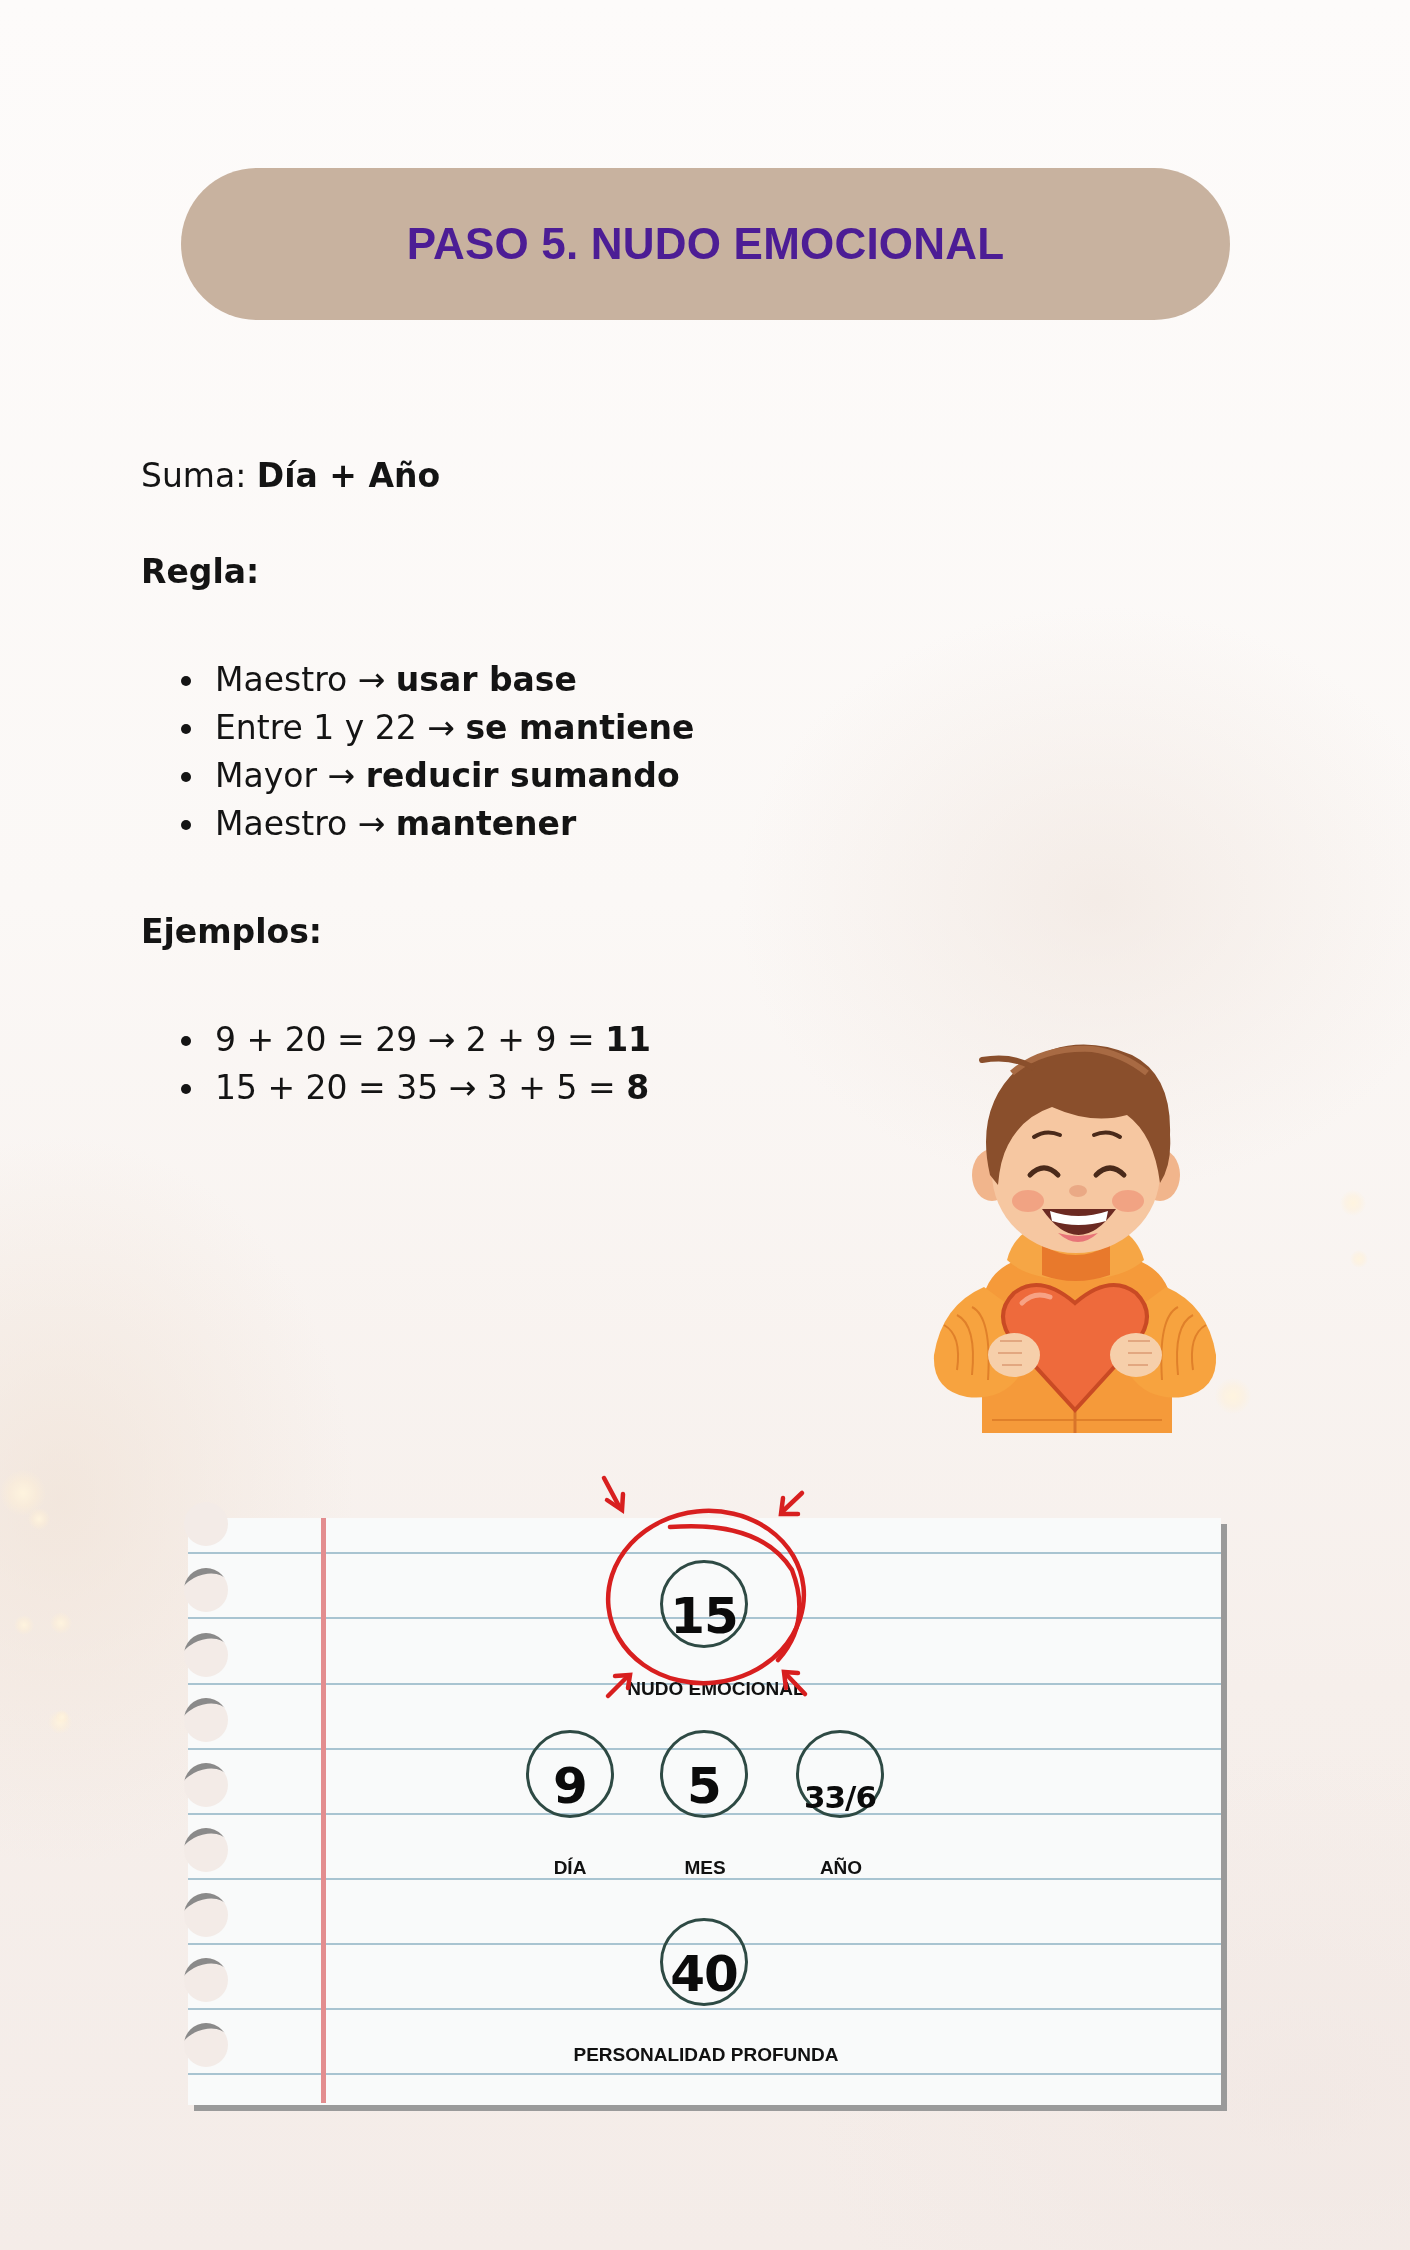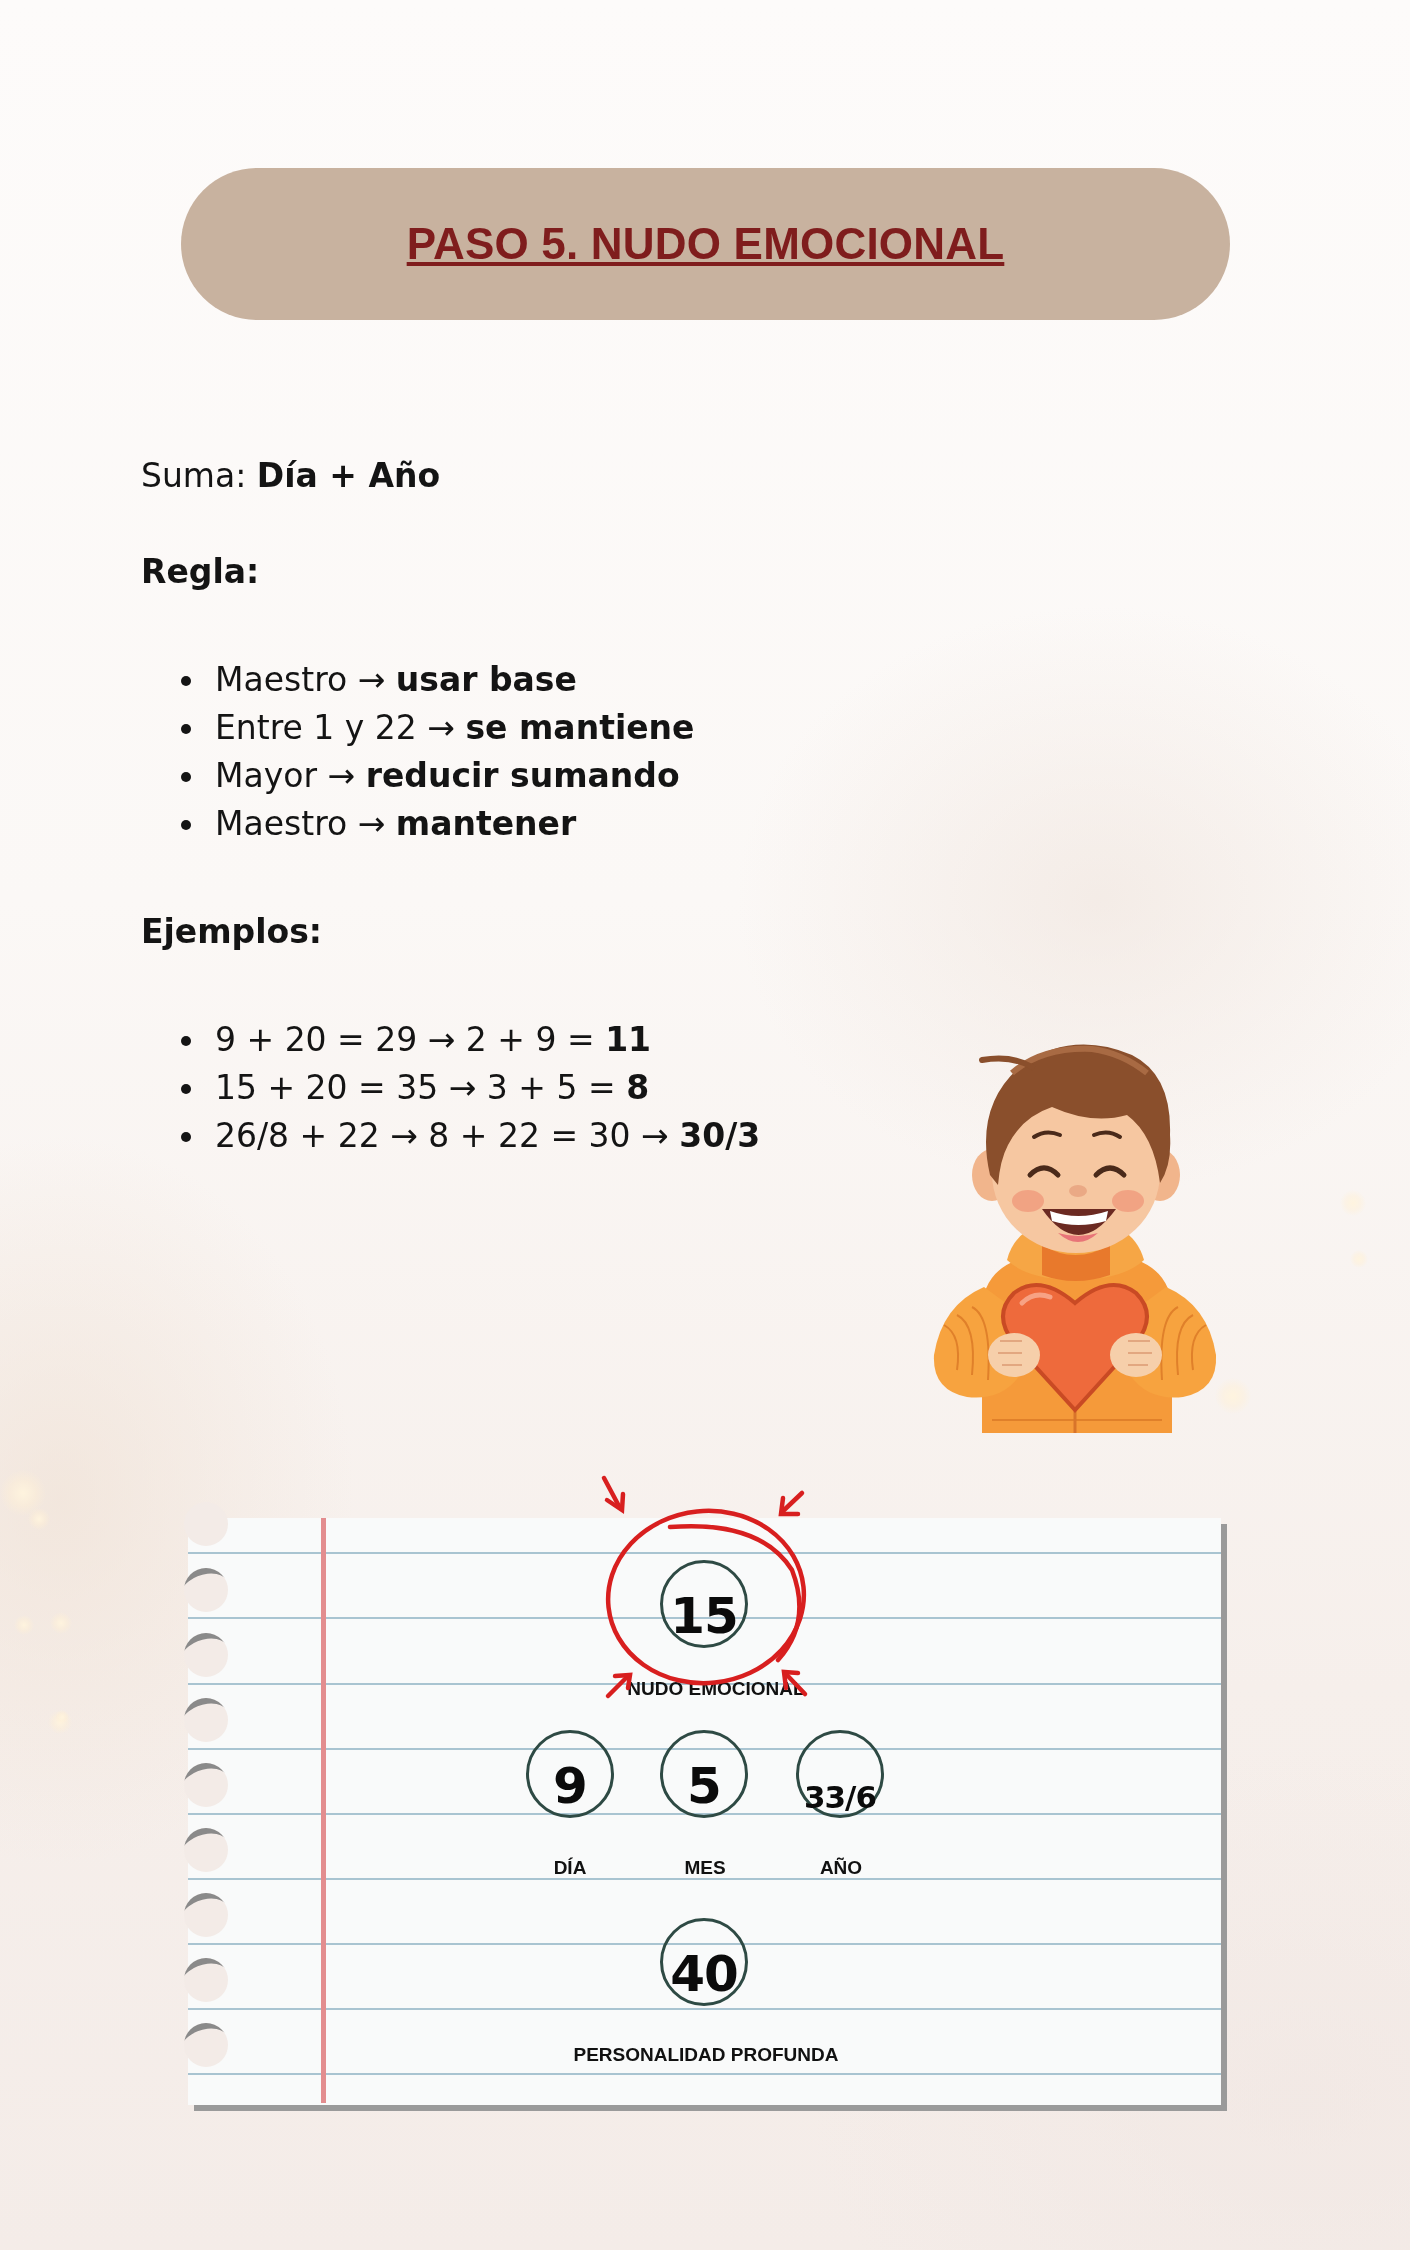--- a/index.html
+++ b/index.html
@@ -39,22 +39,21 @@
       background: #c8b29f;
       display: flex;
       align-items: center;
       justify-content: center;
     }
     .title-pill .title-text {
       font-family: "Liberation Sans", "DejaVu Sans", sans-serif;
       font-weight: 700;
       font-size: 44px;
       letter-spacing: 0.2px;
-      color: #7f1d1d;
-      text-decoration: underline;
+      color: #4c1d95;
     }
 
     
     .content {
       position: absolute;
       left: 141px;
       top: 452px;
       width: 760px;
       font-family: "DejaVu Sans", "Liberation Sans", sans-serif;
       font-size: 33px;
@@ -215,21 +214,20 @@
     <li><span>Entre 1 y 22 → </span><span class="bold">se mantiene</span></li>
     <li><span>Mayor → </span><span class="bold">reducir sumando</span></li>
     <li><span>Maestro → </span><span class="bold">mantener</span></li>
   </ul>
   <div class="gap"></div>
   <div class="line heading">Ejemplos:</div>
   <div class="gap"></div>
   <ul class="bullets">
     <li><span>9 + 20 = 29 → 2 + 9 = </span><span class="bold">11</span></li>
     <li><span>15 + 20 = 35 → 3 + 5 = </span><span class="bold">8</span></li>
-    <li><span>26/8 + 22 → 8 + 22 = 30 → </span><span class="bold">30/3</span></li>
   </ul>
 </div>
 
 <svg class="character" viewBox="0 0 306 412" xmlns="http://www.w3.org/2000/svg">
 
   <path d="M60 300 Q55 250 95 235 L215 235 Q255 250 250 300 L250 408 L60 408 Z" fill="#f59a3a"></path>
 
   <path d="M85 235 Q95 195 153 192 Q211 195 222 235 Q200 255 153 255 Q106 255 85 235 Z" fill="#f6a645"></path>
 
   <path d="M120 220 Q153 240 188 220 L188 250 Q153 262 120 250 Z" fill="#e8792c"></path>

